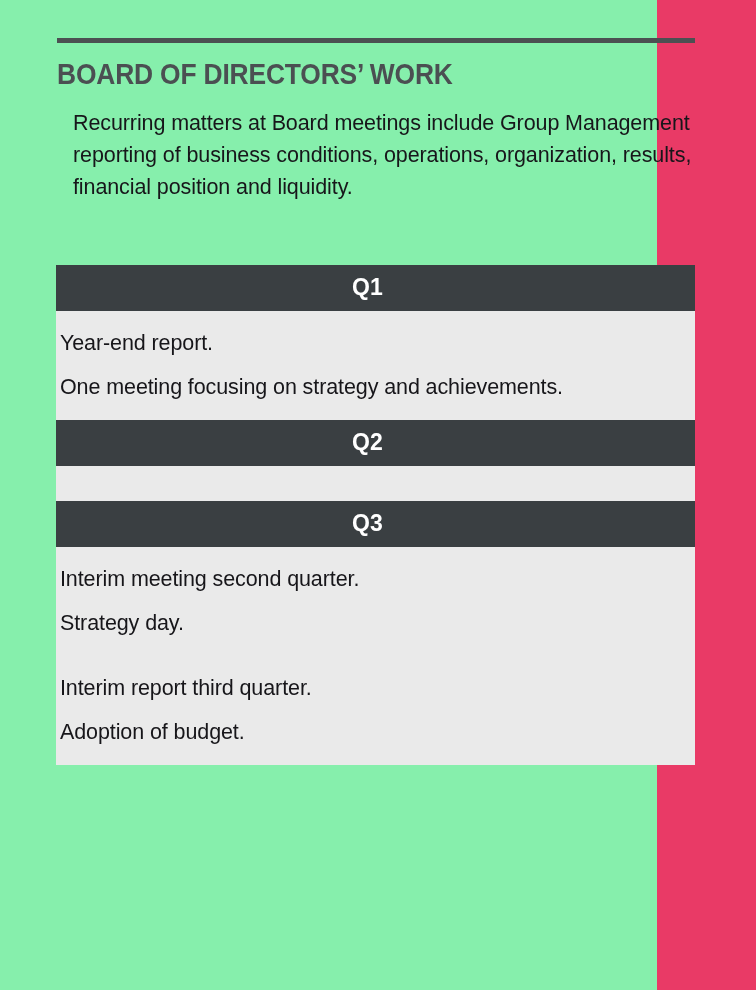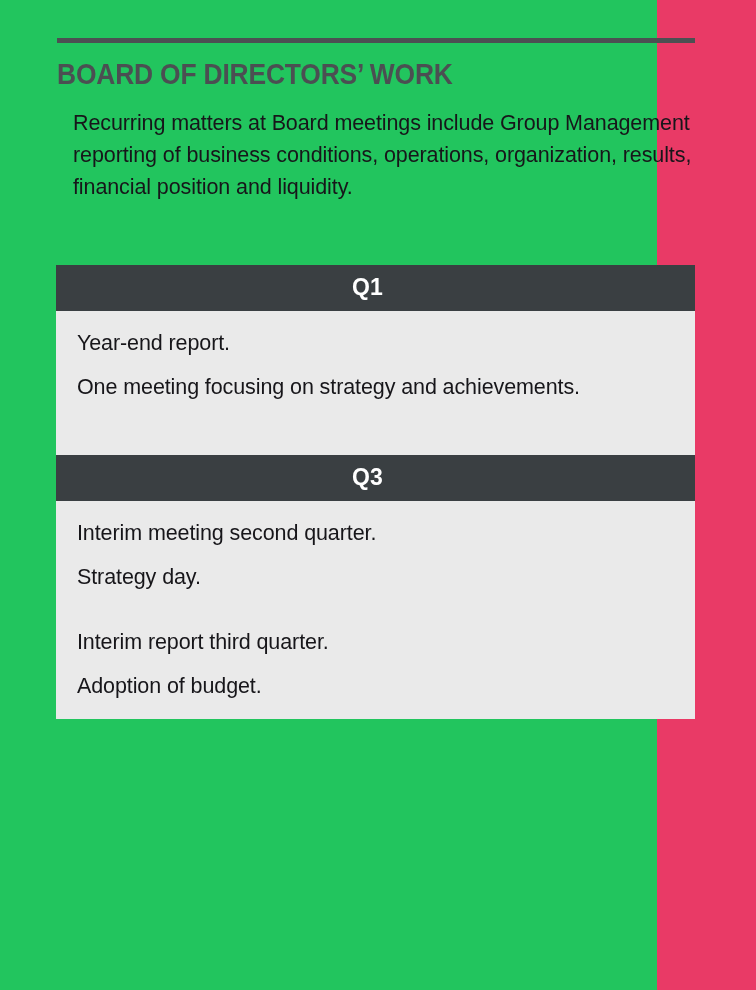--- a/index.html
+++ b/index.html
@@ -15,21 +15,21 @@
     overflow: hidden;
     position: relative;
   }
 
   .page {
     position: absolute;
     left: 0;
     top: 0;
     width: 657px;
     height: 990px;
-    background: #22c55e;
+    background: #86efac;
     box-sizing: border-box;
   }
 
   
   .header-block {
     position: absolute;
     left: 57px;
     top: 38px;
     width: 638px;
   }
@@ -82,21 +82,21 @@
     font-family: "Liberation Sans", sans-serif;
     font-weight: bold;
     font-size: 23px;
     line-height: 23px;
     padding: 11px 16px 12px 0;
     letter-spacing: 0.2px;
   }
 
   .q-body {
     background: #eaeaea;
-    padding: 17px 24px 18px 21px;
+    padding: 17px 24px 18px 4px;
   }
 
   .q-line {
     font-family: "Liberation Sans", sans-serif;
     font-size: 21.5px;
     line-height: 30px;
     color: #17161a;
     margin: 0 0 14px 0;
     letter-spacing: -0.1px;
   }
@@ -116,20 +116,21 @@
   </div>
 
   <div class="quarter-card">
 
     <div class="q-header">Q1</div>
     <div class="q-body">
       <p class="q-line">Year-end report.</p>
       <p class="q-line">One meeting focusing on strategy and achievements.</p>
     </div>
 
+    <div class="q-header">Q2</div>
     <div class="q-body">
     </div>
 
     <div class="q-header">Q3</div>
     <div class="q-body">
       <p class="q-line">Interim meeting second quarter.</p>
       <p class="q-line">Strategy day.</p>
     </div>
 
     <div class="q-body">

